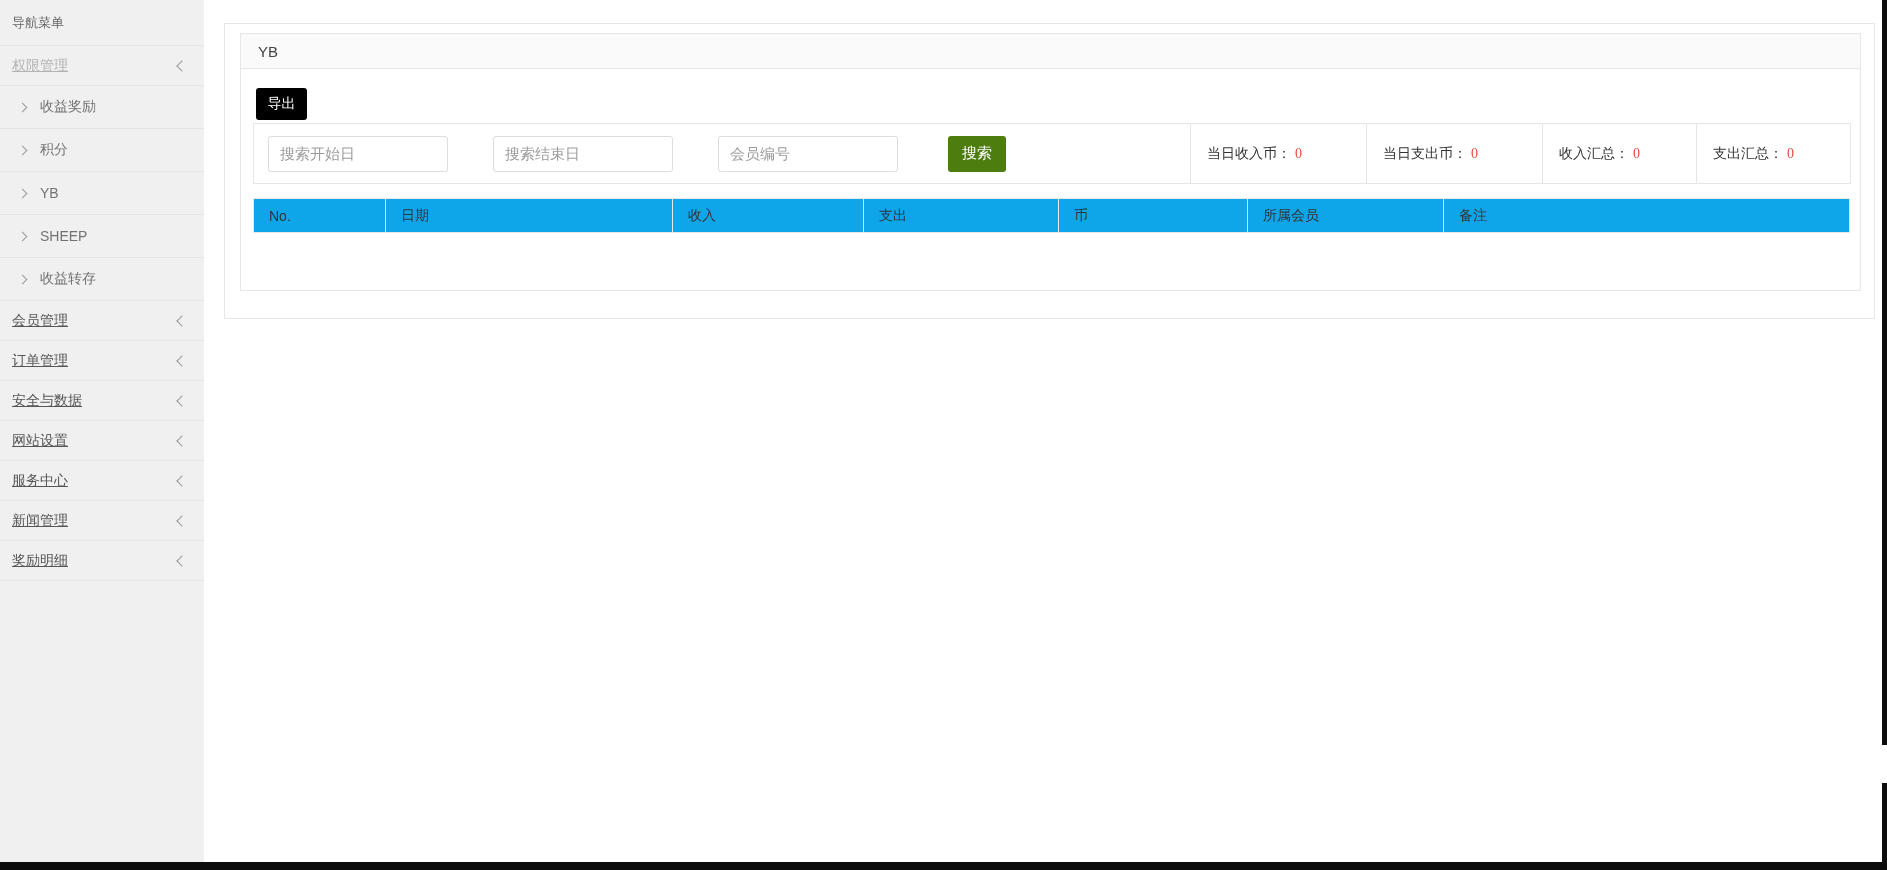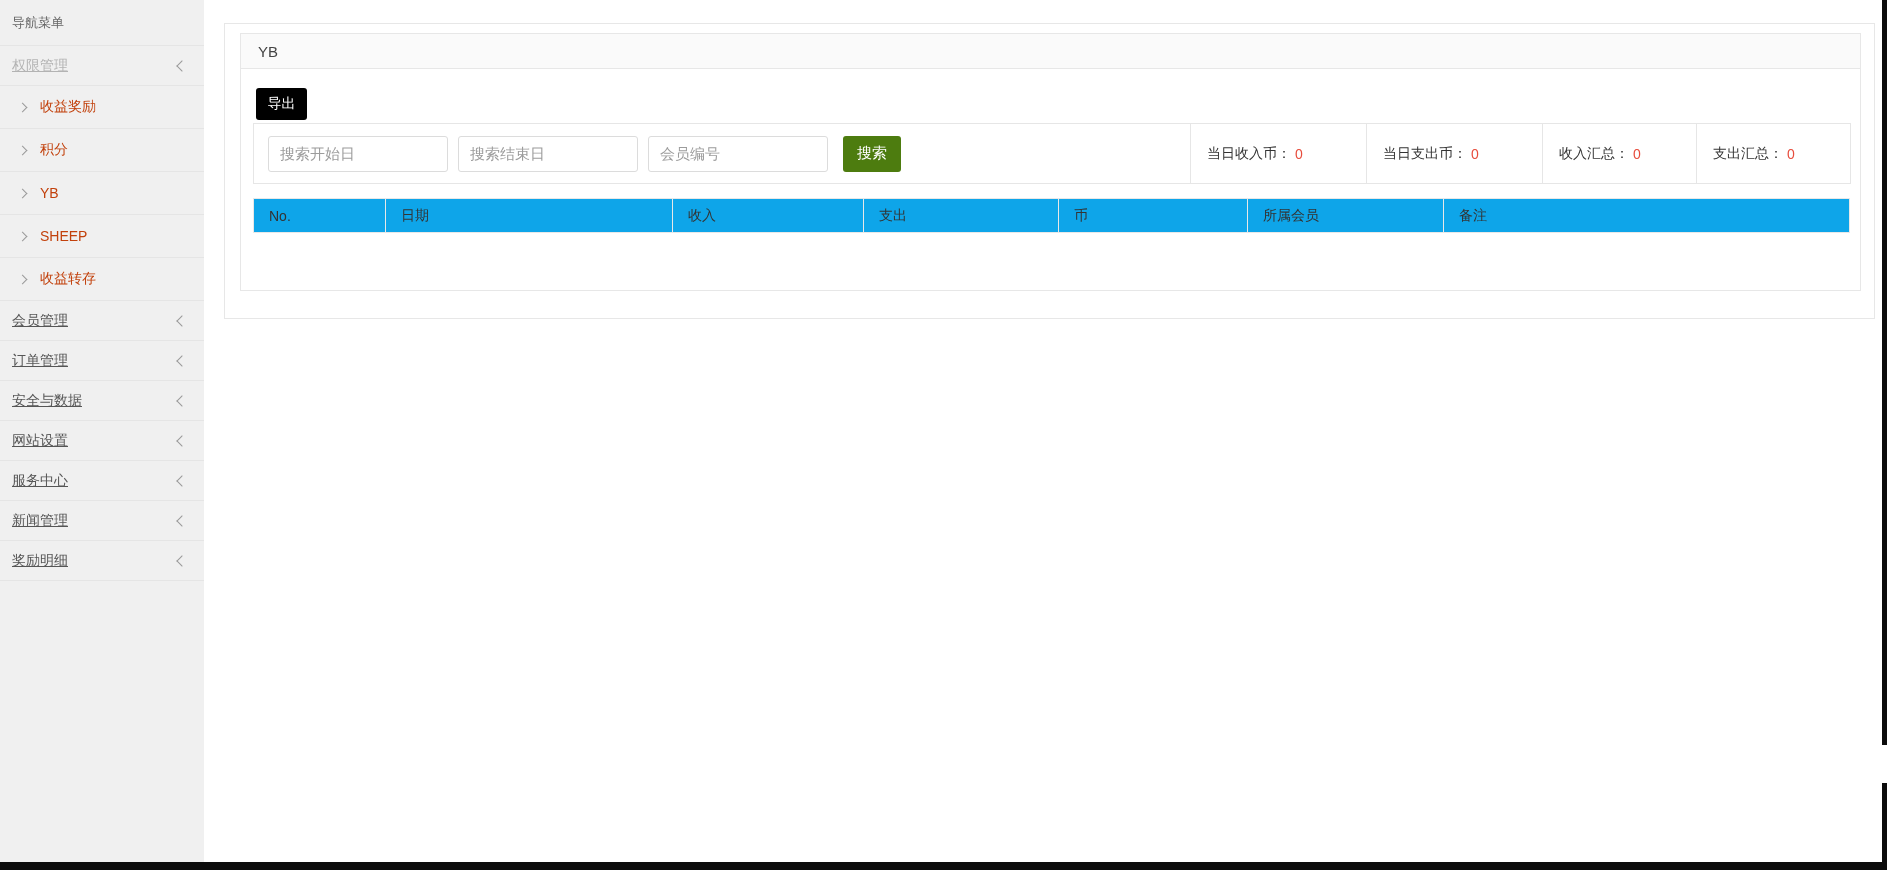--- a/index.html
+++ b/index.html
@@ -12,21 +12,21 @@
              background:#f0f0f0; }
   .nav-title { height:46px; display:flex; align-items:center; padding-left:12px;
                font-size:13px; color:#666; border-bottom:1px solid #e5e5e5; }
   .nav-item { height:40px; display:flex; align-items:center;
               padding:0 18px 0 12px; font-size:14px; color:#565656;
               border-bottom:1px solid #e5e5e5; cursor:pointer; }
   .nav-item .lbl { flex:1;text-decoration:underline; }
   .nav-item.muted { color:#b3b3b3; }
   .nav-item.active { color:#333; }
   .nav-sub { height:43px; display:flex; align-items:center;
-             padding-left:19px; font-size:14px; color:#c2410c;
+             padding-left:19px; font-size:14px; color:#737373;
              border-bottom:1px solid #e5e5e5; cursor:pointer; }
   .nav-sub .lbl { margin-left:14px; }
   .chev { width:8px; height:8px; border-left:1px solid #9a9a9a;
           border-bottom:1px solid #9a9a9a; display:inline-block; }
   .chev-left  { transform:rotate(45deg); }
   .chev-down  { transform:rotate(-45deg); }
   .chev-right { width:7px; height:7px; transform:rotate(225deg); }
 
   
   .outer-panel { position:absolute; left:224px; top:23px; width:1651px; height:296px;
@@ -38,31 +38,31 @@
                  font-size:15px; color:#444; }
 
   .btn-export { position:absolute; left:256px; top:88px; width:51px; height:32px;
                 background:#000000; color:#fff; font-size:14px; border:none;
                 border-radius:3px; cursor:pointer;
                 font-family:"Liberation Sans", sans-serif; }
 
   
   .filter-row { position:absolute; left:253px; top:123px; width:1598px; height:61px;
                 border:1px solid #e6e6e6; display:flex; align-items:stretch; }
-  .filter-left { width:936px; display:flex; align-items:center; padding-left:14px; }
+  .filter-left { width:936px; display:flex; align-items:center; padding-left:14px;gap:35px; }
   .filter-left input { width:180px; height:36px; border:1px solid #dcdcdc;
                        border-radius:3px; margin-right:10px; padding:0 11px;
                        font-size:15px; color:#333; outline:none;
                        font-family:"Liberation Sans", sans-serif; }
   .filter-left input::placeholder { color:#9c9c9c; }
   .btn-search { width:58px; height:36px; margin-left:5px; background:#4d7c0f;
                 color:#fff; font-size:15px; border:none; border-radius:3px;
                 cursor:pointer; font-family:Liberation Serif, serif; }
   .stat-cell { border-left:1px solid #e6e6e6; display:flex; align-items:center;
-               padding-left:16px; font-size:14px; color:#333; white-space:nowrap; }
+               padding-left:16px; font-size:14px; color:#333; white-space:nowrap;font-family:Liberation Serif, serif; }
   .stat-cell.w176 { width:176px; }
   .stat-cell.w154 { width:154px; }
   .stat-value { color:#e74c3c; margin-left:4px; }
 
   
   .data-table { position:absolute; left:253px; top:198px; width:1596px;
                 border-collapse:collapse; table-layout:fixed; }
   .data-table th { height:34px; background:#0ea5e9; border:1px solid #e8e8e8;
                    font-weight:normal; font-size:14px; color:#333;
                    text-align:left; padding-left:15px; }

